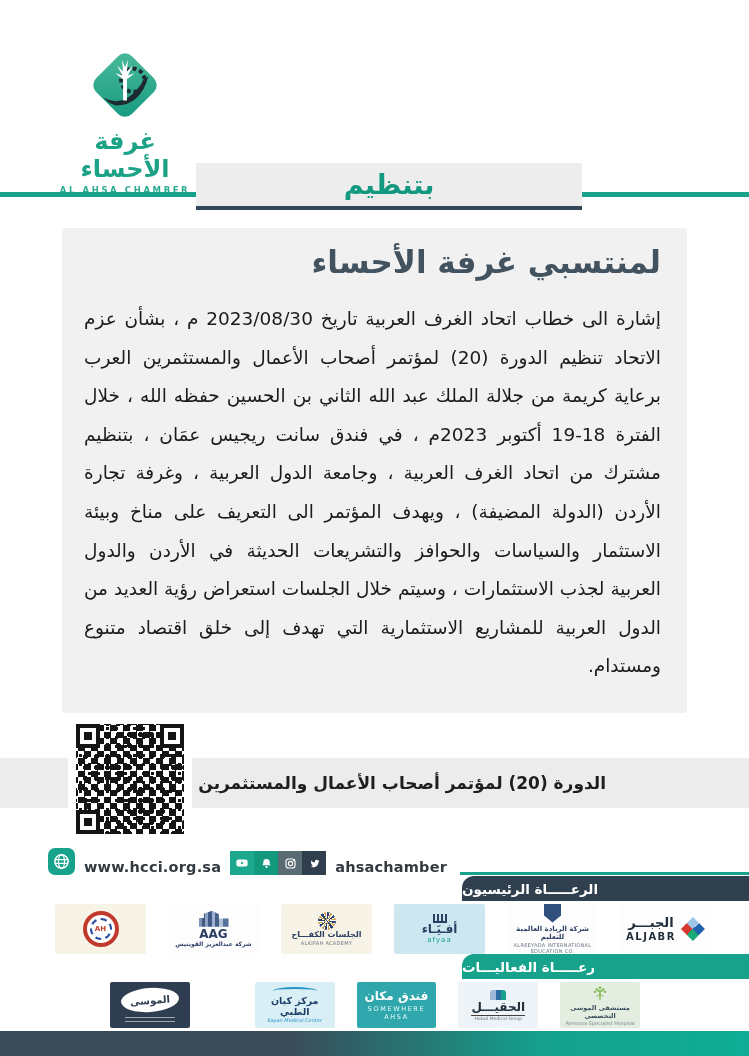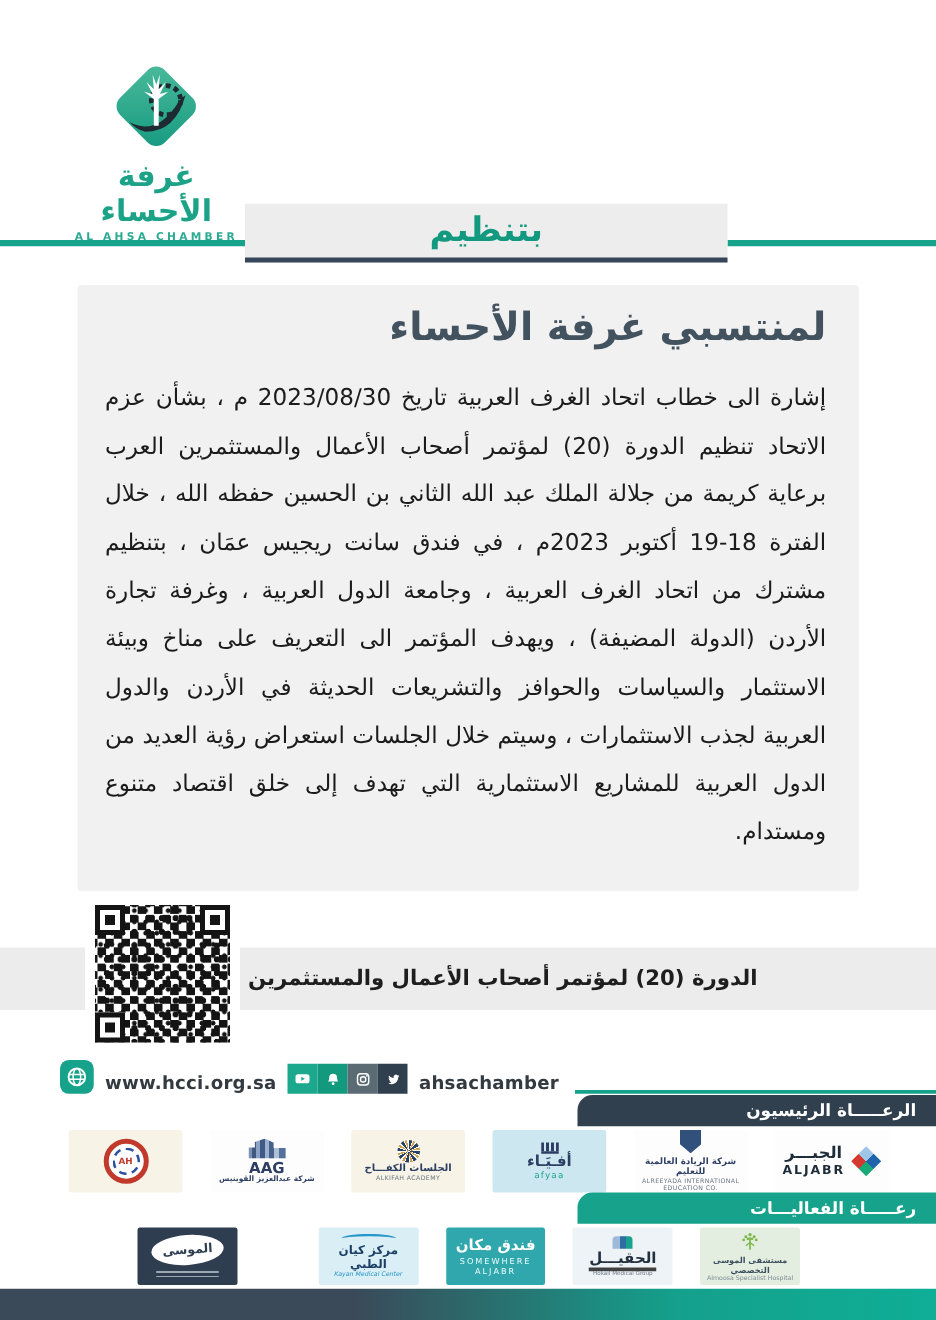--- a/index.html
+++ b/index.html
@@ -80,22 +80,22 @@
   .s-youtube   { background:#1ba88c; }
   .s-bell      { background:#13997e; }
   .s-instagram { background:#5a6b74; }
   .s-twitter   { background:#2f3f4e; }
   .footer-rule { flex:1; height:3px; background:#16a28b; margin-left:4px; }
 
   
   .bar-main, .bar-events {
     position:absolute; left:462px; right:0; height:25px;
     border-top-left-radius:12px; color:#ffffff;
-    display:flex; align-items:center; 
-    padding-right:16px; font-size:13.5px; font-weight:bold; direction:rtl;
+    display:flex; align-items:center; justify-content:flex-end;
+    padding-right:28px; font-size:13.5px; font-weight:bold; direction:rtl;
   }
   .bar-main   { top:876px; background:#30404e; }
   .bar-events { top:954px; background:#16a28b; }
 
   
   .main-logos {
     position:absolute; left:55px; top:904px; width:656px; height:50px;
     display:flex; gap:22px;
   }
   .m-tile {
@@ -164,21 +164,21 @@
   .waves { width:44px; height:8px; border-top:2px solid #2797c9; border-radius:50%; }
   .kayan-ar { direction:rtl; font-size:9.5px; font-weight:bold; color:#1c3f66; }
   .kayan-en { font-size:5px; font-style:italic; color:#2797c9; }
 
   .makan-ar { direction:rtl; font-size:12px; color:#ffffff; font-weight:bold; }
   .makan-en { font-size:6.5px; color:#eafcfb; letter-spacing:1.6px; margin-top:2px; }
 
   .hokail-mark { width:16px; height:10px; border-radius:3px 3px 0 0;
     background:linear-gradient(90deg,#9fb9d8 0 40%,#2e6da3 40% 70%,#18a28b 70%); }
   .hokail-ar { direction:rtl; font-size:12px; font-weight:bold; color:#23313f;
-               border-bottom:3px solid #404040; padding-bottom:1px; }
+               border-bottom:1px solid #404040; padding-bottom:1px; }
   .hokail-en { font-size:4.5px; color:#6b7684; }
 
   .almoosa-ar { direction:rtl; font-size:6.5px; font-weight:bold; color:#3c4f5e; }
   .almoosa-en { font-size:5px; color:#7d8a94; }
 
   
   .bottom-bar { position:absolute; left:0; right:0; top:1031px; height:25px;
     background:linear-gradient(90deg,#3a4a59 0%,#3a4a59 38%,#14a08c 72%,#0fae96 100%); }
 </style>
 </head>
@@ -317,21 +317,21 @@
       </div>
       <div class="cap-lines"></div>
     </div>
     <div class="e-tile bg-ltblue">
       <div class="waves"></div>
       <div class="kayan-ar">مركز كيان الطبي</div>
       <div class="kayan-en">Kayan Medical Center</div>
     </div>
     <div class="e-tile bg-teal">
       <div class="makan-ar">فندق مكان</div>
-      <div class="makan-en">SOMEWHERE ALJABR</div>
+      <div class="makan-en">SOMEWHERE AHSA</div>
     </div>
     <div class="e-tile bg-gray">
       <div class="hokail-mark"></div>
       <div class="hokail-ar">الحقيـــل</div>
       <div class="hokail-en">Hokail Medical Group</div>
     </div>
     <div class="e-tile bg-green">
       <svg width="20" height="20" viewBox="0 0 24 24">
         <g fill="#7ab648">
           <circle cx="12" cy="4.5" r="1.6"></circle>

